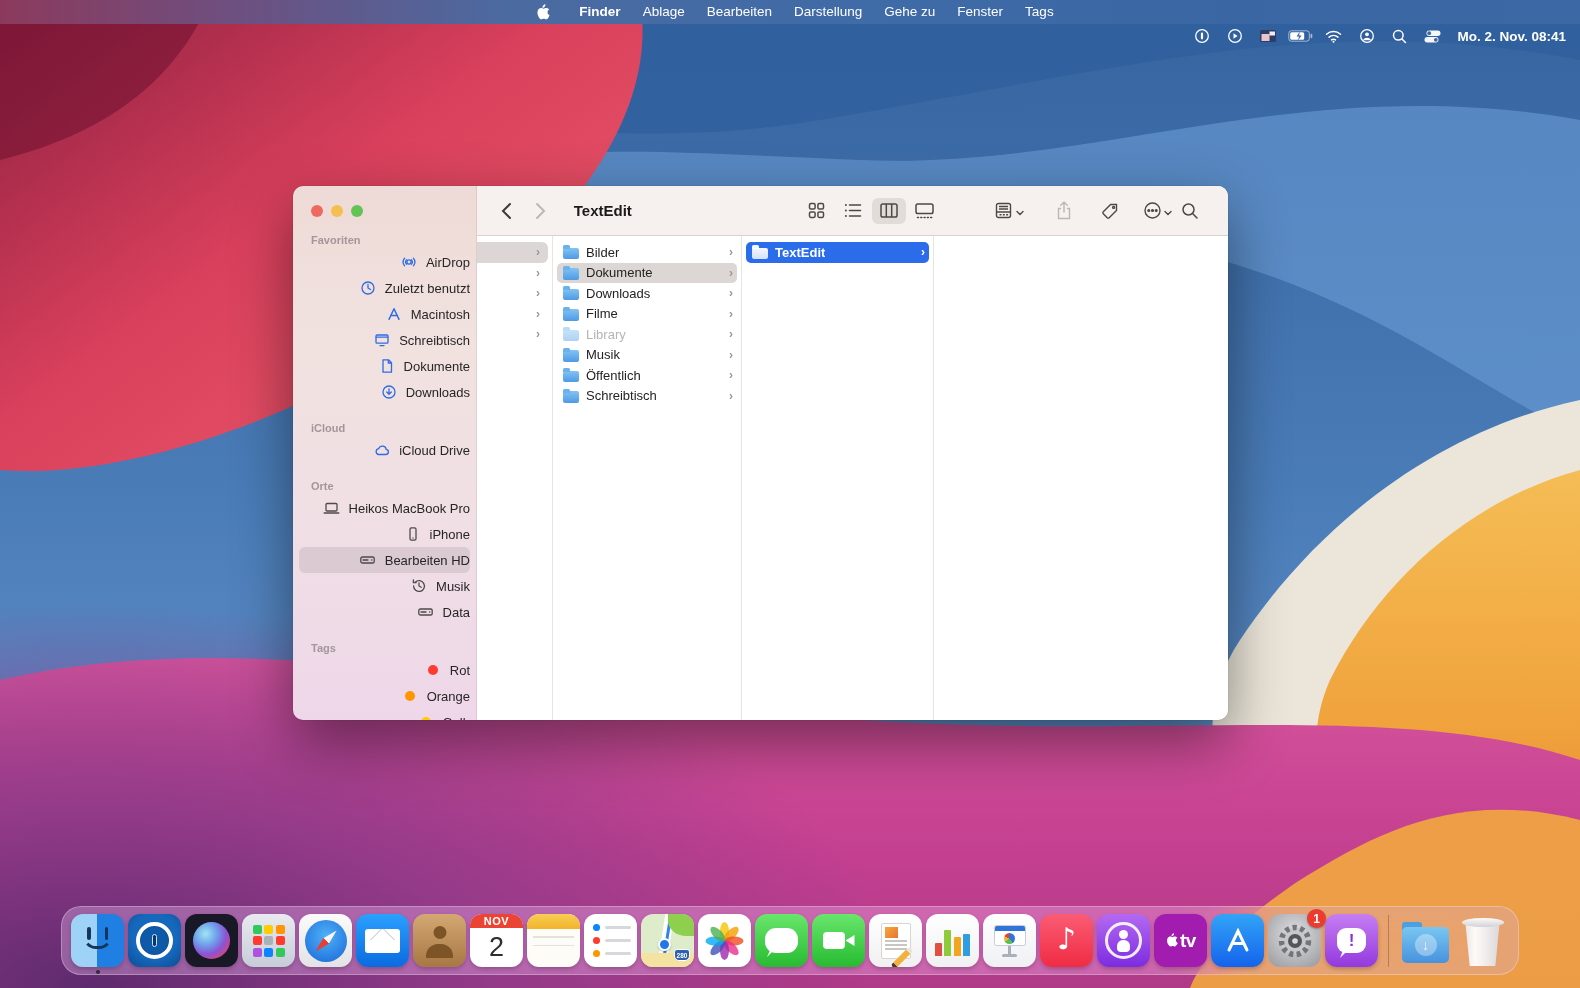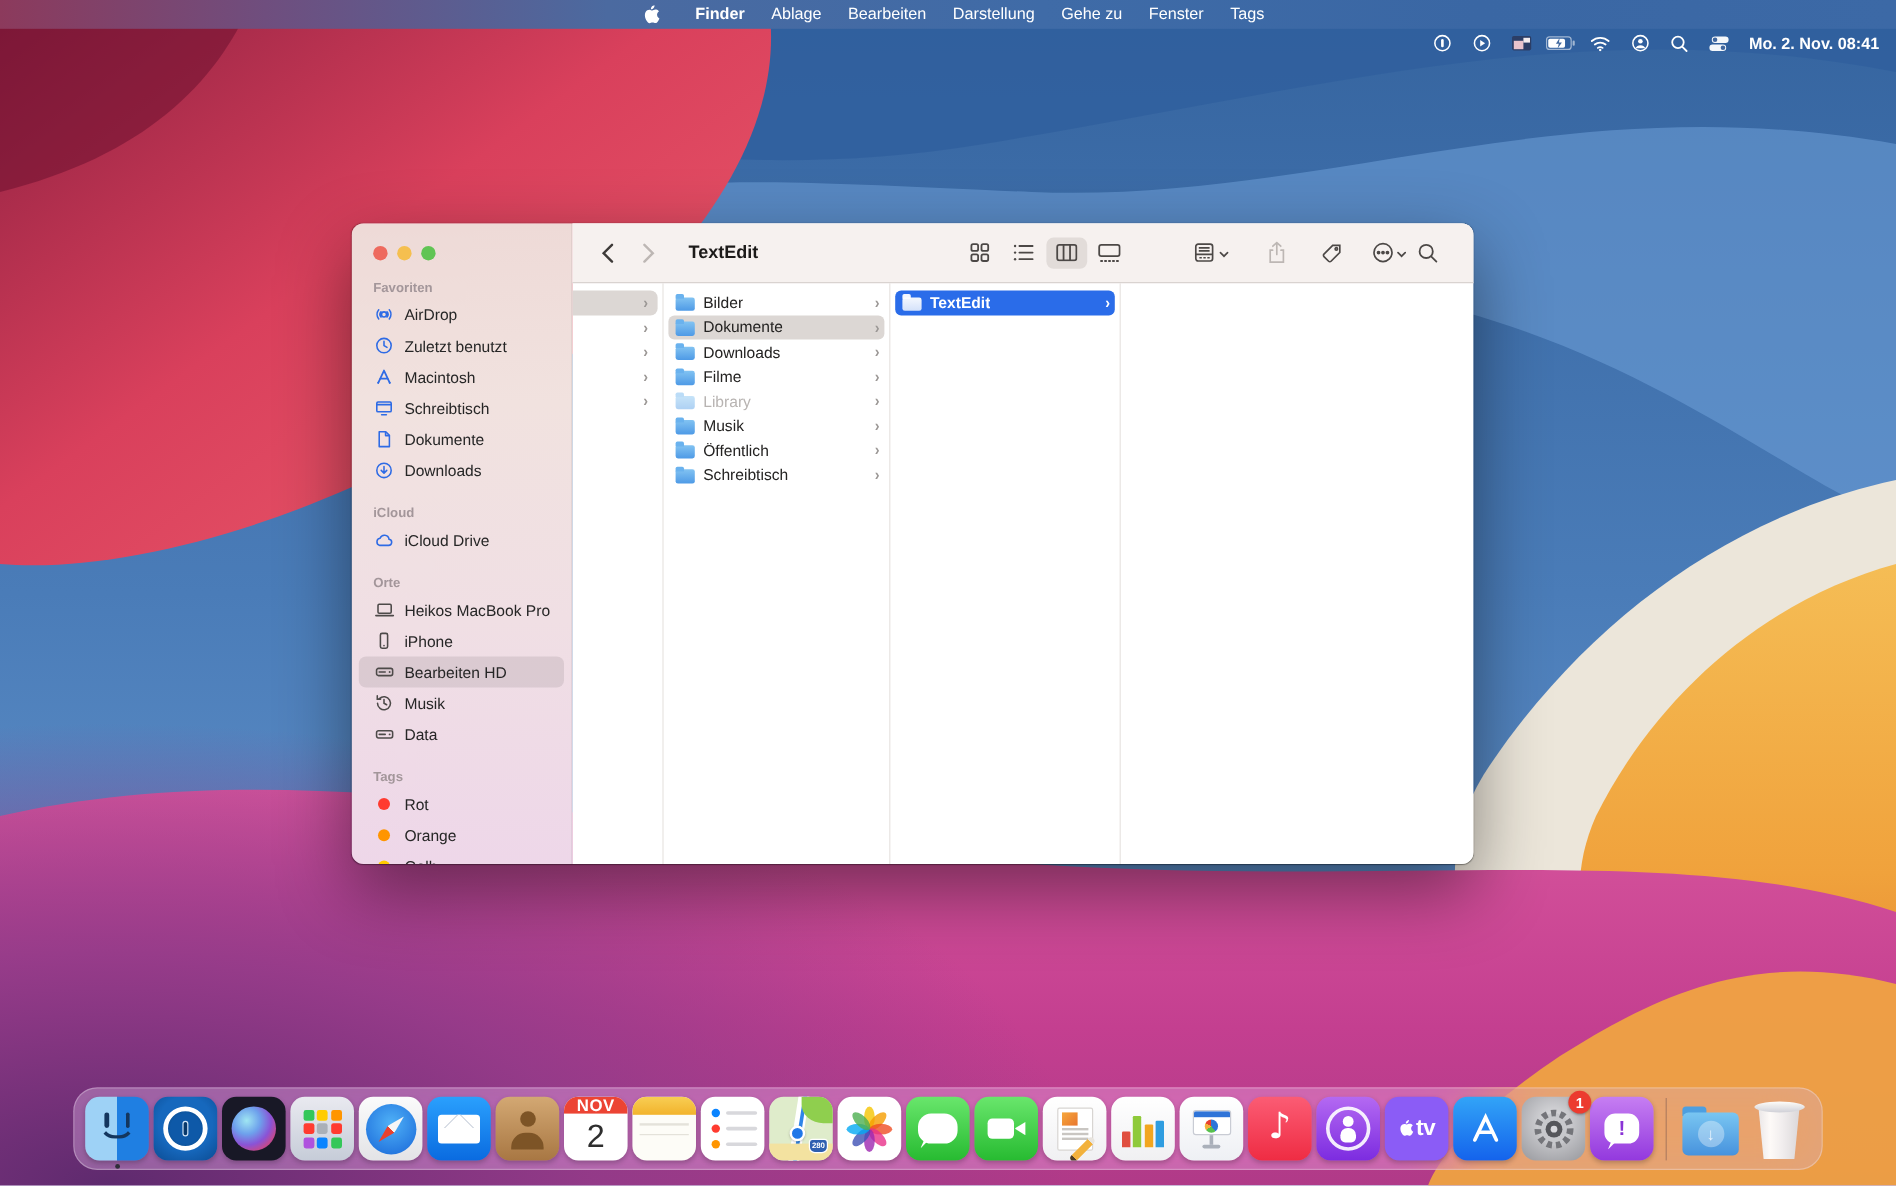--- a/index.html
+++ b/index.html
@@ -35,21 +35,21 @@
   .finder-window { position:absolute; left:293px; top:186px; width:935px; height:534px; border-radius:10px;
     overflow:hidden; display:flex; box-shadow:0 22px 60px rgba(0,0,0,.45), 0 0 1px rgba(0,0,0,.4); z-index:10; }
   .sidebar { width:184px; flex:0 0 184px; height:100%;
     background:linear-gradient(180deg,#eedad7 0%,#f1e2df 28%,#f0dfe4 62%,#eed7e9 100%);
     border-right:1px solid rgba(0,0,0,.07); padding:14px 0 0 0; overflow:hidden; }
   .traffic { display:flex; gap:8px; padding:5px 0 0 18px; }
   .tl { width:12px; height:12px; border-radius:50%; }
   .tl.red { background:#ee6a5e; } .tl.yellow { background:#f5bf4f; } .tl.green { background:#61c454; }
   .sb-section-label { font-size:11px; font-weight:700; color:#a3969a; padding:0 10px 0 18px; margin-top:17px; margin-bottom:3px; }
   .sb-item { display:flex; align-items:center; gap:8px; height:26px; margin:0 6px; padding:0 0 0 12px;
-    border-radius:6px; font-size:13px; color:#262626; }
+    border-radius:6px; font-size:13px; color:#262626;justify-content:flex-end; }
   .sb-item.selected { background:rgba(0,0,0,.085); }
   .sb-ic { width:18px; height:16px; display:flex; align-items:center; justify-content:center; color:#2e6be5; flex:0 0 18px; }
   .sb-ic.gray { color:#4d4a49; }
   .tag-dot { width:10px; height:10px; border-radius:50%; margin:0 4px; }
 
   .main { flex:1; display:flex; flex-direction:column; background:#fff; min-width:0; }
   .toolbar { height:50px; flex:0 0 50px; background:#f6f1ef; border-bottom:1px solid #d9d3d0;
     display:flex; align-items:center; }
   .nav-btn { width:28px; height:28px; display:flex; align-items:center; justify-content:center; color:#3d3a38; }
   .nav-btn.back { margin-left:16px; }
@@ -135,21 +135,21 @@
     background:linear-gradient(90deg,#e8402e 0 50%,#f6f6f6 50% 100%); }
   .mail-bg { background:linear-gradient(180deg,#2aa0fd,#0a6be0); display:flex; align-items:center; justify-content:center; }
   .mail-env { position:relative; width:35px; height:24px; background:#fff; border-radius:3px; overflow:hidden; }
   .mail-env::before { content:""; position:absolute; left:-4px; top:-13px; width:43px; height:24px;
     transform:rotate(0); background:linear-gradient(135deg,transparent 49%,#d9dee6 49% 51%,transparent 51%),
     linear-gradient(225deg,transparent 49%,#d9dee6 49% 51%,transparent 51%); }
   .cont-bg { background:linear-gradient(180deg,#d3a873,#a87743); display:flex; align-items:flex-end; justify-content:center; }
   .cont-head { position:absolute; top:12px; left:50%; transform:translateX(-50%); width:13px; height:13px; border-radius:50%; background:#7d5426; }
   .cont-body { width:27px; height:14px; border-radius:12px 12px 0 0; background:#7d5426; margin-bottom:9px; }
   .cal-bg { background:#fff; display:flex; flex-direction:column; }
-  .cal-top { height:14px; background:#ec4434; color:#fff; font-size:14px; font-weight:700; letter-spacing:.5px;
+  .cal-top { height:14px; background:#ec4434; color:#fff; font-size:11px; font-weight:700; letter-spacing:.5px;
     display:flex; align-items:center; justify-content:center; }
   .cal-day { flex:1; display:flex; align-items:center; justify-content:center; font-size:27px; font-weight:300; color:#2e2e2e; }
   .notes-bg { background:#fdfcf7; display:flex; flex-direction:column; }
   .notes-top { height:15px; background:linear-gradient(180deg,#f8ce54,#f2b32c); }
   .notes-line { height:1.5px; background:#e4e2da; margin:7px 6px 0; }
   .rem-bg { background:#fff; display:flex; flex-direction:column; justify-content:center; gap:6px; padding-left:9px; }
   .rem-row { display:flex; align-items:center; gap:5px; }
   .rem-dot { width:7px; height:7px; border-radius:50%; }
   .rem-line { width:26px; height:3px; border-radius:2px; background:#d8d8dc; }
   .maps-bg { background:#dfeccb; }
@@ -185,21 +185,21 @@
     background:conic-gradient(#2f74d8 0 40%,#58c04d 40% 65%,#f2b13c 65% 82%,#e8402e 82% 100%); }
   .key-pole { width:3.5px; height:8px; background:#aab0ba; }
   .key-foot { width:15px; height:3px; border-radius:2px; background:#aab0ba; }
   .music-bg { background:linear-gradient(180deg,#fb5c74,#ef2c43); display:flex; align-items:center; justify-content:center; }
   .music-note { color:#fff; font-size:30px; font-family:"DejaVu Sans",sans-serif; line-height:1; margin-top:-3px; }
   .pod-bg { background:linear-gradient(180deg,#b469f2,#7c2ce0); display:flex; align-items:center; justify-content:center; }
   .pod-ring { width:37px; height:37px; border-radius:50%; border:3px solid rgba(255,255,255,.9);
     display:flex; flex-direction:column; align-items:center; justify-content:center; gap:1px; }
   .pod-head { width:9px; height:9px; border-radius:50%; background:#fff; }
   .pod-body { width:13px; height:12px; border-radius:6px 6px 4px 4px; background:#fff; }
-  .tv-bg { background:#8b5cf6; display:flex; align-items:center; justify-content:center; gap:2px; }
+  .tv-bg { background:#a21caf; display:flex; align-items:center; justify-content:center; gap:2px; }
   .tv-apple { width:13px; height:15px; }
   .tv-label { color:#fff; font-size:19px; font-weight:600; letter-spacing:-.5px; }
   .as-bg { background:linear-gradient(180deg,#32a4f7,#1463ec); display:flex; align-items:center; justify-content:center; }
   .sp-bg { background:radial-gradient(circle at 50% 40%,#e3e3e6,#97989d); display:flex; align-items:center; justify-content:center; }
   .fb-bg { background:linear-gradient(180deg,#c67ef2,#9339de); display:flex; align-items:center; justify-content:center; }
   .fb-bubble { position:relative; width:29px; height:25px; background:#fff; border-radius:9px;
     display:flex; align-items:center; justify-content:center; font-size:17px; font-weight:800; color:#8a33d6; }
   .fb-bubble::after { content:""; position:absolute; left:3px; bottom:-5px; width:9px; height:9px; background:#fff;
     clip-path:polygon(0 100%,100% 0,40% 0); }
   .dl-folder { position:relative; width:47px; height:36px; margin-top:8px; }

